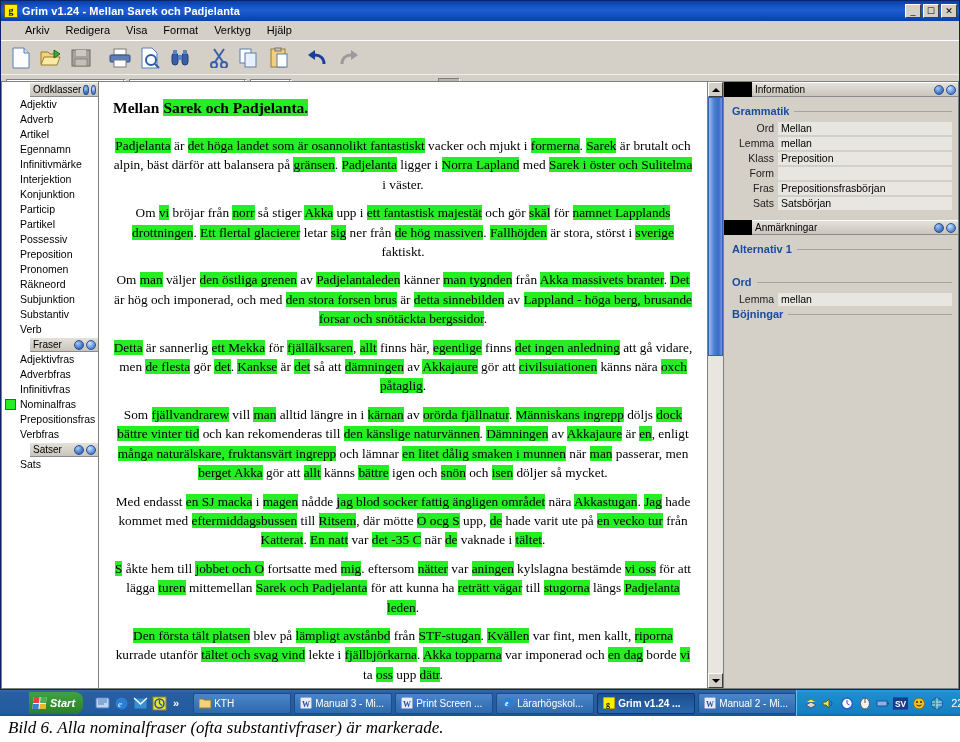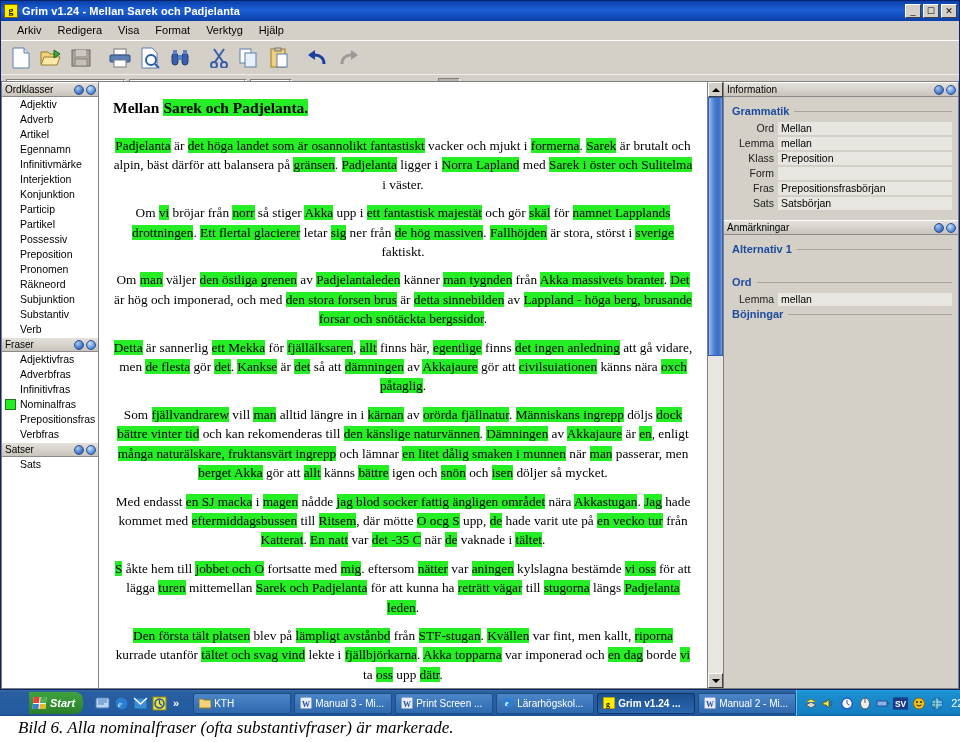--- a/index.html
+++ b/index.html
@@ -32,21 +32,21 @@
     width:16px; height:14px; margin-left:2px; background:#d4d0c8;
     border:1px solid; border-color:#ffffff #404040 #404040 #ffffff;
     font-size:9px; line-height:12px; text-align:center; color:#000;
     font-family:"Liberation Sans", sans-serif;
   }
   #win-btns { display:flex; align-items:center; }
 
   
   #menu-bar {
     height:19px; background:#d4d0c8; display:flex; align-items:center;
-    padding-left:8px; border-bottom:1px solid #d4d0c8;
+    padding-left:16px; border-bottom:1px solid #d4d0c8;
   }
   .menu-item {
     font-size:11px; color:#000; padding:2px 8px; white-space:nowrap;
   }
 
   
   #toolbar-main {
     height:34px; background:#d4d0c8; display:flex; align-items:center;
     padding-left:6px; gap:2px; border-top:1px solid #ffffff;
   }
@@ -88,21 +88,21 @@
 
   
   #left-panel {
     width:98px; background:#ffffff; border:1px solid #808080; border-top:1px solid #808080;
     margin:0; display:flex; flex-direction:column; overflow:hidden;
   }
   .grp-header {
     background:linear-gradient(to bottom,#e4e1da,#c9c5bd);
     border-bottom:1px solid #8a8a8a; border-top:1px solid #ffffff;
     height:15px; display:flex; align-items:center; padding:0 2px 0 3px;
-    font-size:10px; color:#000;
+    font-size:10px; color:#000;margin-left:28px;
   }
   .grp-header .gname { flex:1; }
   .gbtn {
     width:10px; height:10px; border-radius:50%; margin-left:2px;
     background:radial-gradient(circle at 35% 30%, #a8c8f0, #3a6ec0 70%);
     border:1px solid #2a4f96; font-size:7px; color:#fff; line-height:8px; text-align:center;
   }
   .gbtn.close { background:radial-gradient(circle at 35% 30%, #cfe2fb, #4f86d8 70%); }
   .lp-item {
     font-size:10.5px; color:#000; padding:0 0 0 18px; height:15px; line-height:15px;
@@ -210,21 +210,21 @@
     border-left:1px solid #5fc3ee;
   }
   .tray-ico { width:15px; height:15px; display:flex; align-items:center; justify-content:center; font-size:9px; }
   #tray-clock { color:#fff; font-size:11px; margin-left:4px; }
 
   
   #caption {
     position:absolute; left:0; top:716px; width:960px; height:26px;
     background:#fff; color:#000;
     font-family:"Liberation Serif", serif; font-style:italic; font-size:17px;
-    line-height:24px; padding-left:18px; white-space:nowrap;
+    line-height:24px; padding-left:8px; white-space:nowrap;
   }
 </style>
 </head>
 <body>
 
 <div id="app-window">
 
   <div id="title-bar">
     <div id="title-icon">g</div>
     <div id="title-text">Grim v1.24 - Mellan Sarek och Padjelanta</div>

